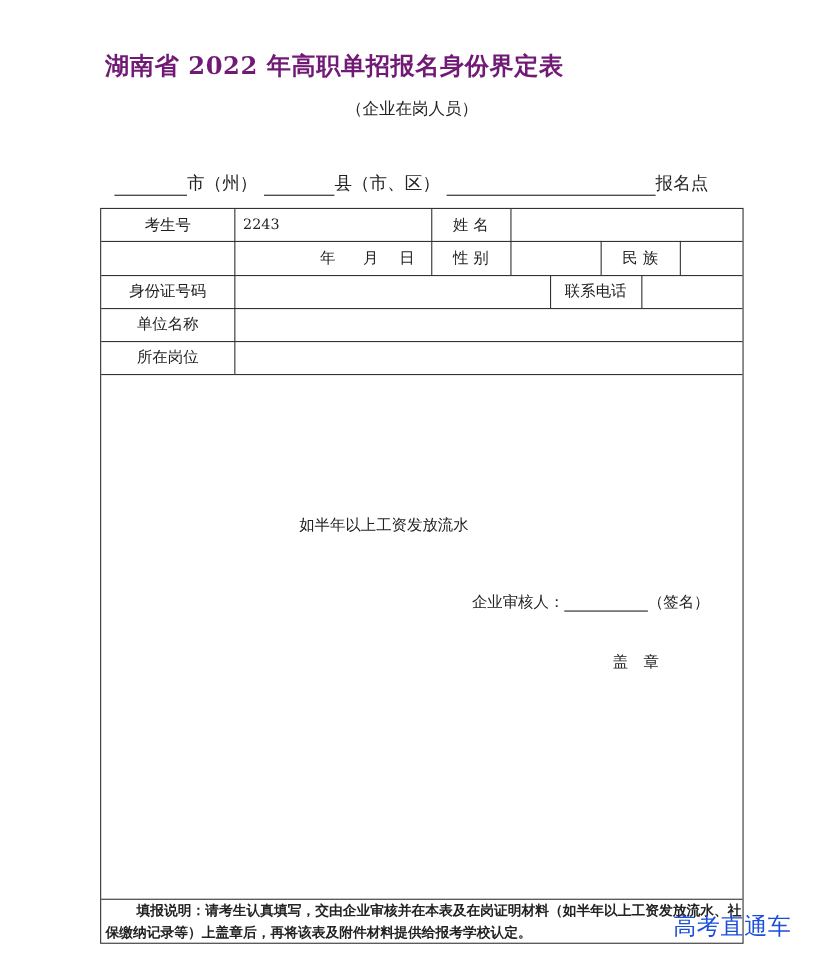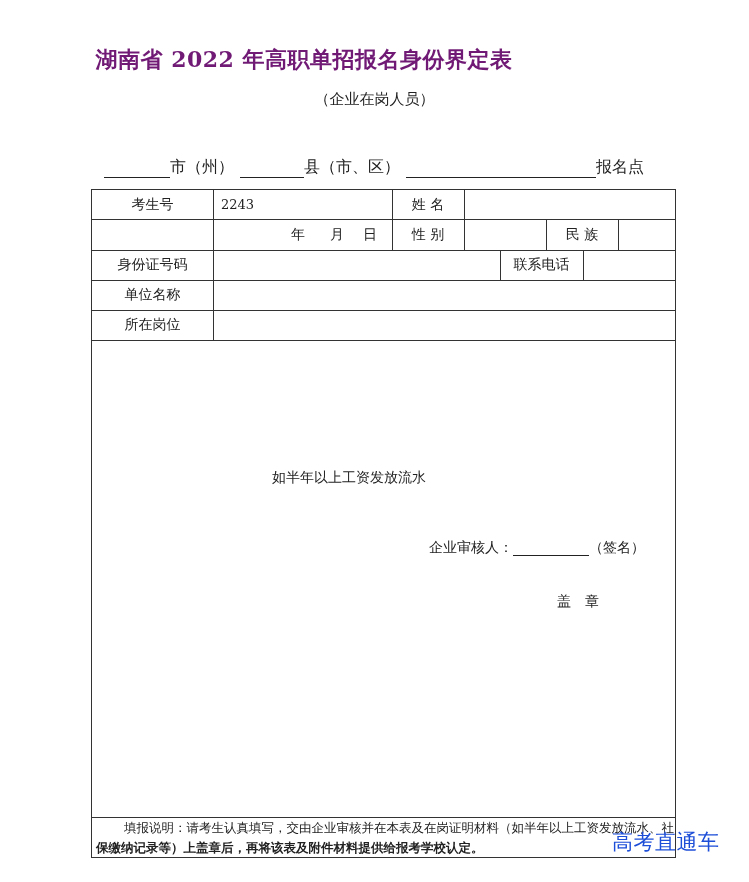--- a/index.html
+++ b/index.html
@@ -15,21 +15,21 @@
   .tbl { position:absolute; left:91px; top:189px; width:585px; height:669px;
          border:1px solid #333; box-sizing:border-box; }
   .hl { position:absolute; left:0; right:0; height:0; border-top:1px solid #333; }
   .vl { position:absolute; width:0; border-left:1px solid #333; }
   .cell { position:absolute; display:flex; align-items:center; justify-content:center;
           font-size:14px; color:#222; white-space:nowrap; }
   .cell.left { justify-content:flex-start; padding-left:8px; box-sizing:border-box; }
   .field { position:absolute; font-size:14px; color:#222; white-space:nowrap; }
   .note { position:absolute; left:0; right:0; top:628px; padding:0 4px; box-sizing:border-box;
           font-size:12.5px; line-height:20px; color:#222; }
-  .note .l1 { text-indent:28px; white-space:nowrap; }
+  .note .l1 { text-indent:28px; white-space:nowrap;font-weight:bold; }
   .note .l2 { white-space:nowrap;font-weight:bold; }
   .watermark { position:absolute; left:612px; top:828px; font-family:"DejaVu Sans","Liberation Sans",sans-serif;
                font-size:21px; color:#1d4ed8; letter-spacing:0.5px; }
 </style>
 </head>
 <body>
 
 <div class="title">湖南省 2022 年高职单招报名身份界定表</div>
 <div class="subtitle">（企业在岗人员）</div>
 

